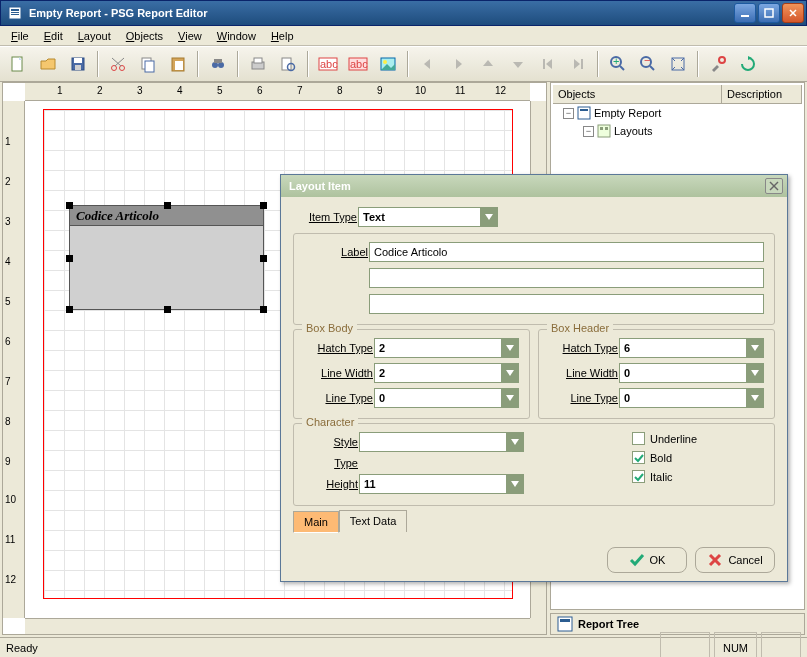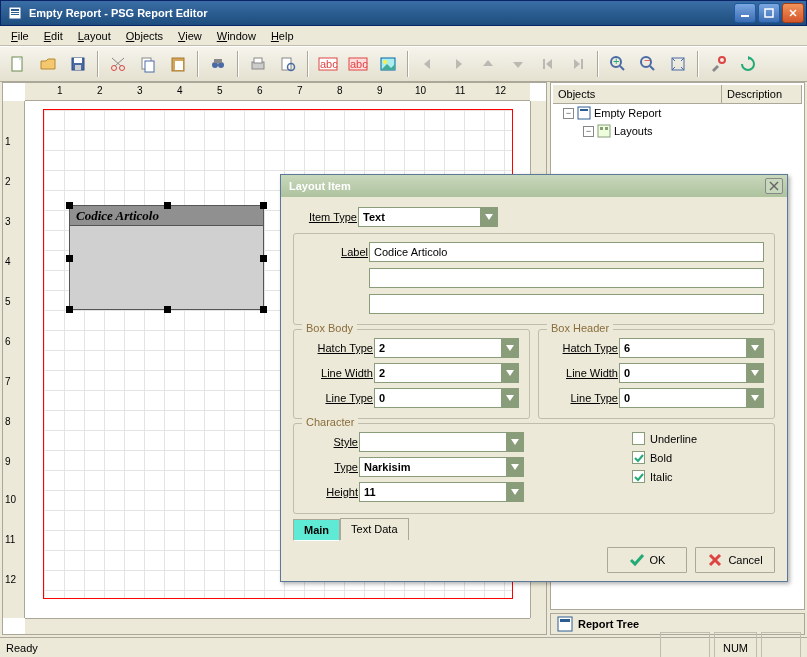--- a/index.html
+++ b/index.html
@@ -71,23 +71,23 @@
 .fieldset .legend { position:absolute; top:-8px; left:8px; background:#ece9d8; padding:0 4px; color:#8a6d3b; }
 .fsrow { display:flex; gap:8px; }
 .fscol { flex:1; }
 .minirow { display:flex; align-items:center; margin-bottom:5px; }
 .minirow .lbl { width:70px; }
 .minirow .combo { flex:1; }
 .chk { display:flex; align-items:center; gap:5px; margin-bottom:6px; }
 .chk .box { width:13px; height:13px; background:#fff; border:1px solid #8a9d7a; display:flex; align-items:center; justify-content:center; }
 .tabs { display:flex; margin-top:4px; }
 .tab { padding:4px 10px; border:1px solid #aca899; background:#ece9d8; border-bottom:none; cursor:pointer;}
-.tab.active { background:#5eead4; font-weight:bold; border-bottom:1px solid #fff; position:relative; top:1px; }
+.tab.active { background:#fdba74; font-weight:normal; border-bottom:1px solid #fff; position:relative; top:1px; }
 .dlgfoot { position:absolute; bottom:8px; right:12px; display:flex; gap:8px; }
-.btn { width:80px; height:26px; background:#ece9d8; border:1px solid #aca899; border-radius:1px; display:flex; align-items:center; justify-content:center; gap:5px; cursor:pointer; }
+.btn { width:80px; height:26px; background:#ece9d8; border:1px solid #aca899; border-radius:8px; display:flex; align-items:center; justify-content:center; gap:5px; cursor:pointer; }
 
 
 .statusbar { position:absolute; bottom:0; left:0; right:0; height:20px; background:#ece9d8; border-top:1px solid #aca899; display:flex; align-items:center; padding:0 6px; }
 .statusbar .cell { border:1px solid #c0bcae; padding:1px 8px; margin-left:4px; height:32px; display:flex; align-items:center;}
 .statusbar .spacer { flex:1; }
 </style>
 </head>
 <body>
 
 <div class="titlebar">
@@ -492,28 +492,20 @@
                 <div class="field"></div>
                 <div class="combobtn">
                   <svg width="8" height="6">
                     <path d="M0 0 L8 0 L4 6 Z"></path>
                   </svg>
                 </div>
               </div>
             </div>
           <div class="minirow">
               <div class="lbl" style="width:55px">Type</div>
-              <div class="combo">
-                <div class="field">Narkisim</div>
-                <div class="combobtn">
-                  <svg width="8" height="6">
-                    <path d="M0 0 L8 0 L4 6 Z"></path>
-                  </svg>
-                </div>
-              </div>
             </div>
           <div class="minirow" style="margin-bottom:1px">
               <div class="lbl" style="width:55px">Height</div>
               <div class="combo" style="width:70px">
                 <div class="field">11</div>
                 <div class="combobtn">
                   <svg width="8" height="6">
                     <path d="M0 0 L8 0 L4 6 Z"></path>
                   </svg>
                 </div>

